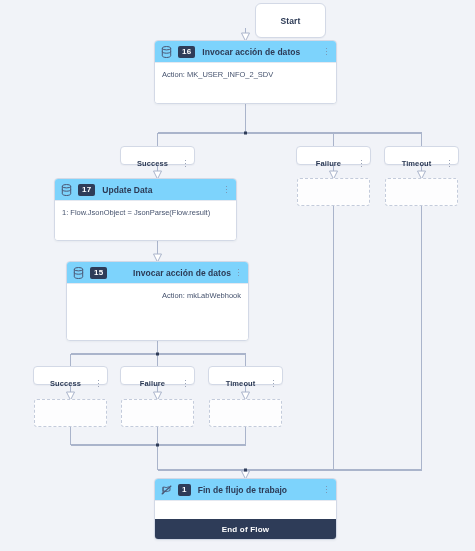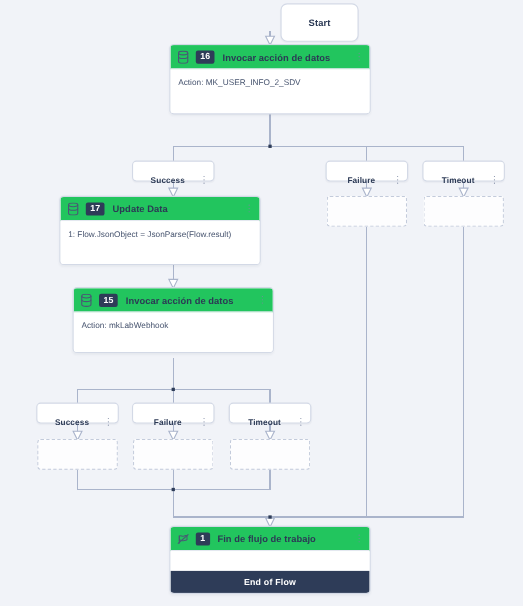--- a/index.html
+++ b/index.html
@@ -61,21 +61,21 @@
     display: flex;
     flex-direction: column;
   }
   .card-header {
     height: 21px;
     min-height: 21px;
     display: flex;
     align-items: center;
     padding: 0 5px 0 6px;
     border-bottom: 1px solid #e4e8f0;
-    background: #22c55e;
+    background: #7dd3fc;
   }
   .hdr-icon {
     width: 11px;
     height: 12px;
     flex: 0 0 11px;
     display: block;
   }
   .badge {
     background: #2e3c58;
     color: #ffffff;
@@ -308,21 +308,21 @@
         <i></i>
           <i></i>
           <i></i>
       </span>
     </div>
     <div class="card-body">
       <div class="body-line">1: Flow.JsonObject = JsonParse(Flow.result)</div>
     </div>
   </div>
 
-  <div class="node card" style="left:66px; top:261px; width:183px; height:60px;">
+  <div class="node card" style="left:66px; top:261px; width:183px; height:80px;text-align:right;">
     <div class="card-header">
       <svg class="hdr-icon" viewBox="0 0 11 12">
         <ellipse cx="5.5" cy="2.2" rx="4.2" ry="1.7" fill="none" stroke="#4a5775" stroke-width="1"></ellipse>
         <path d="M1.3 2.2 L1.3 9.8 C1.3 10.7 3.2 11.5 5.5 11.5 C7.8 11.5 9.7 10.7 9.7 9.8 L9.7 2.2" fill="none" stroke="#4a5775" stroke-width="1"></path>
         <path d="M1.3 5.6 C1.3 6.5 3.2 7.2 5.5 7.2 C7.8 7.2 9.7 6.5 9.7 5.6" fill="none" stroke="#4a5775" stroke-width="1"></path>
       </svg>
       <span class="badge">15</span>
       <span class="card-title">Invocar acción de datos</span>
       <span class="kebab">
         <i></i>

